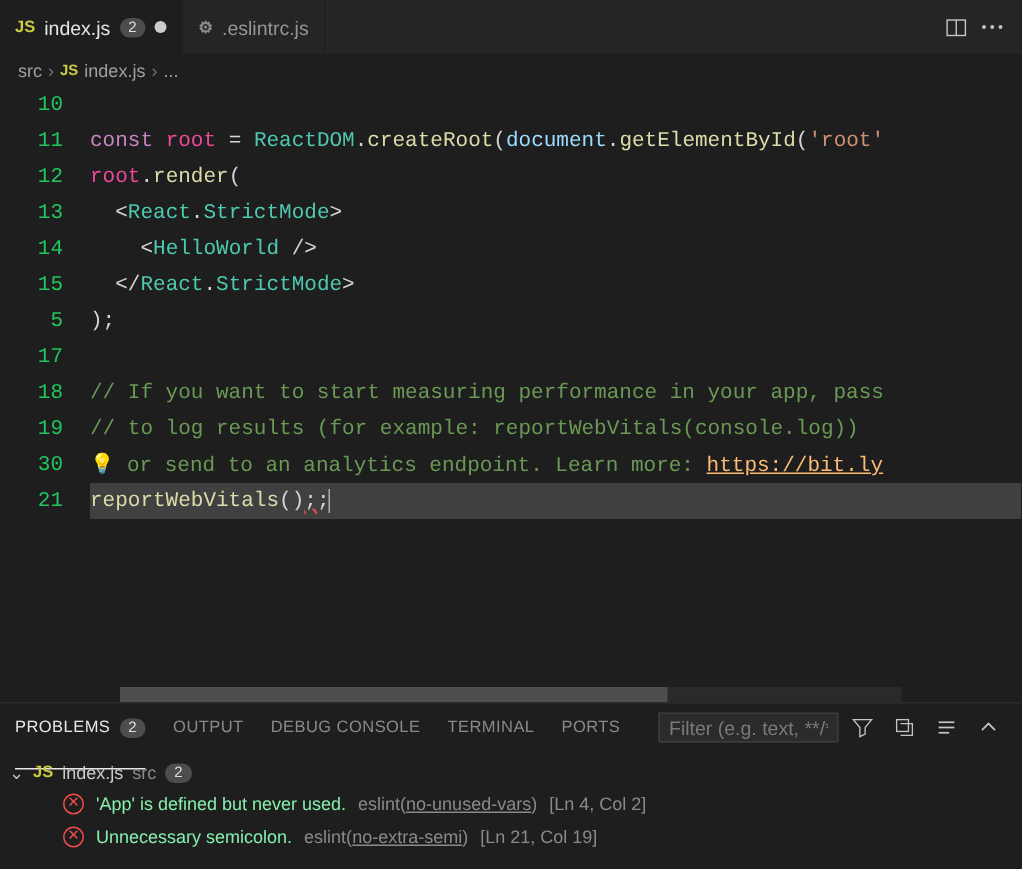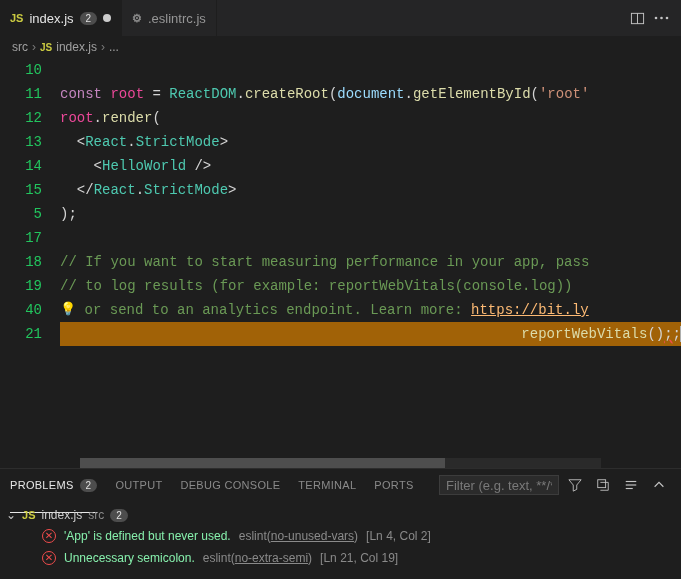--- a/index.html
+++ b/index.html
@@ -86,21 +86,21 @@
     user-select: none;
   }
   .gutter div { height: 24px; }
   .code {
     flex: 1;
     white-space: pre;
     color: #d4d4d4;
     position: relative;
   }
   .code-line { height: 24px; }
-  .code-line.current { background: #a16207; text-align: right; }
+  .code-line.current { background: #404040; }
   .tok-key  { color: #c586c0; }
   .tok-const{ color: #ec4899; }
   .tok-type { color: #4ec9b0; }
   .tok-func { color: #dcdcaa; }
   .tok-obj  { color: #9cdcfe; }
   .tok-str  { color: #ce9178; }
   .tok-comment { color: #6a9955; }
   .tok-link { color: #fdba74; text-decoration: underline; }
   .tok-punc { color: #d4d4d4; }
   .tok-warn { text-decoration: wavy underline #f14c4c; }
@@ -231,21 +231,21 @@
       <div>10</div>
       <div>11</div>
       <div>12</div>
       <div>13</div>
       <div>14</div>
       <div>15</div>
       <div>5</div>
       <div>17</div>
       <div>18</div>
       <div>19</div>
-      <div>40</div>
+      <div>30</div>
       <div>21</div>
     </div>
   <div class="code" id="code"><div class="code-line"></div><div class="code-line"><span class="tok-key">const</span> <span class="tok-const">root</span> <span class="tok-punc">=</span> <span class="tok-type">ReactDOM</span><span class="tok-punc">.</span><span class="tok-func">createRoot</span><span class="tok-punc">(</span><span class="tok-obj">document</span><span class="tok-punc">.</span><span class="tok-func">getElementById</span><span class="tok-punc">(</span><span class="tok-str">'root'</span></div><div class="code-line"><span class="tok-const">root</span><span class="tok-punc">.</span><span class="tok-func">render</span><span class="tok-punc">(</span></div><div class="code-line">  <span class="tok-punc">&lt;</span><span class="tok-type">React</span><span class="tok-punc">.</span><span class="tok-type">StrictMode</span><span class="tok-punc">&gt;</span></div><div class="code-line">    <span class="tok-punc">&lt;</span><span class="tok-type">HelloWorld</span> <span class="tok-punc">/&gt;</span></div><div class="code-line">  <span class="tok-punc">&lt;/</span><span class="tok-type">React</span><span class="tok-punc">.</span><span class="tok-type">StrictMode</span><span class="tok-punc">&gt;</span></div><div class="code-line"><span class="tok-punc">);</span></div><div class="code-line"></div><div class="code-line"><span class="tok-comment">// If you want to start measuring performance in your app, pass</span></div><div class="code-line"><span class="tok-comment">// to log results (for example: reportWebVitals(console.log))</span></div><div class="code-line"><span class="bulb">💡</span><span class="tok-comment"> or send to an analytics endpoint. Learn more: </span><span class="tok-link">https://bit.ly</span></div><div class="code-line current"><span class="tok-func">reportWebVitals</span><span class="tok-punc">()</span><span class="tok-punc tok-warn">;</span><span class="tok-punc">;</span><span class="cursor"></span></div></div>
 </div>
 
 <div class="scrollbar-h">
   <div class="scroll-thumb"></div>
 </div>
 
 <div class="panel">

